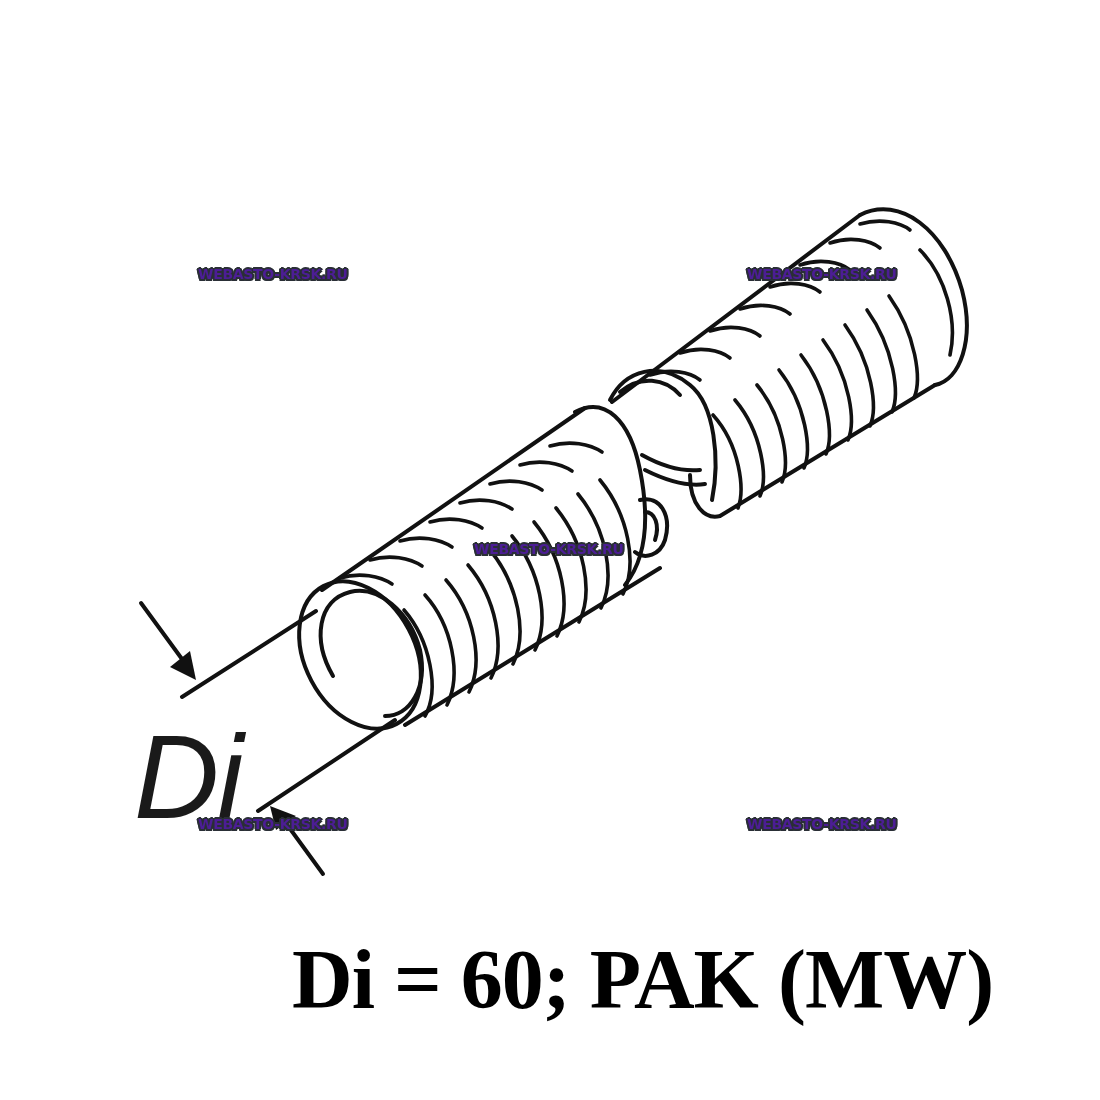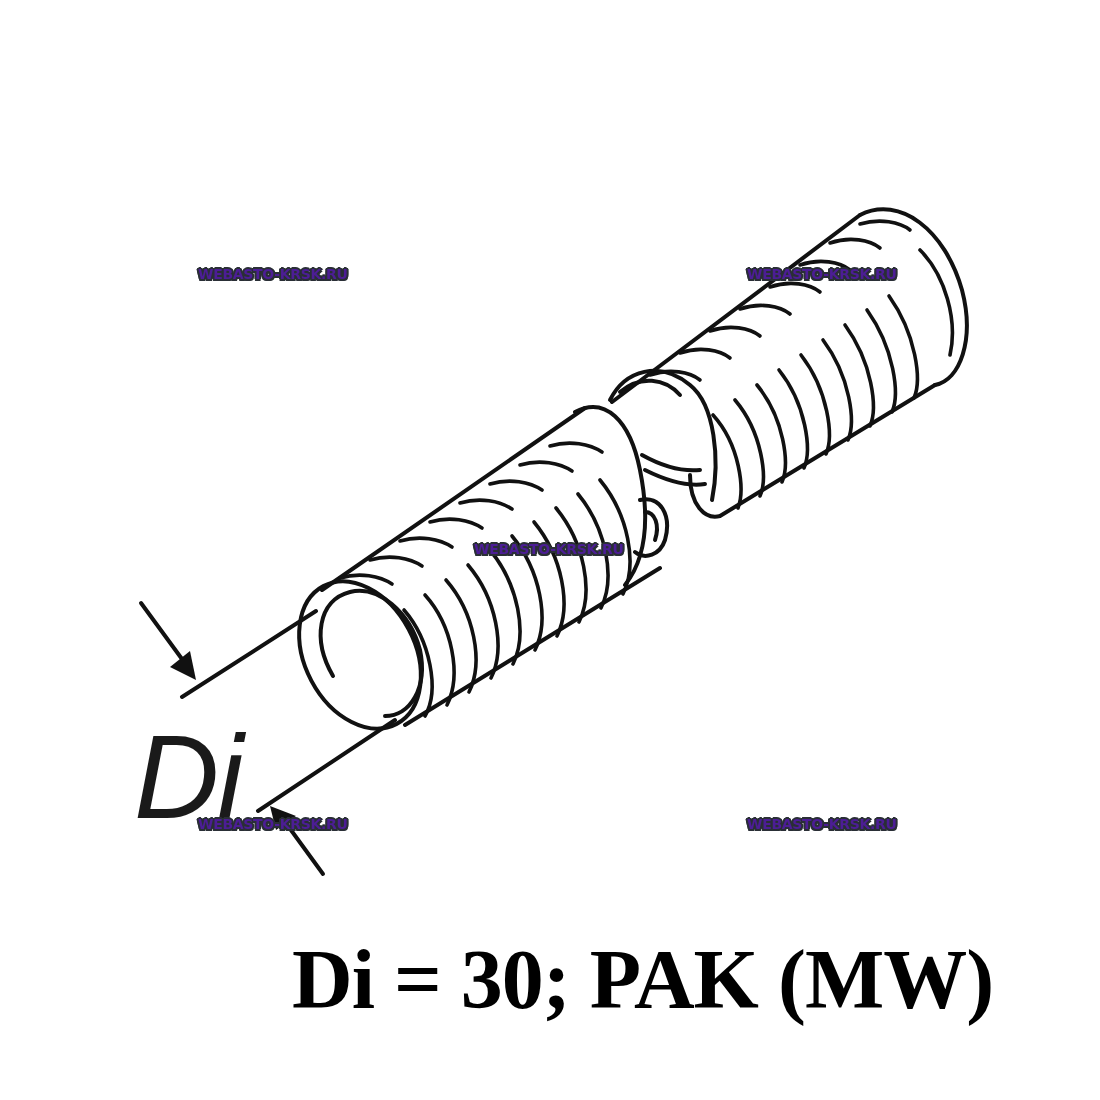--- a/index.html
+++ b/index.html
@@ -97,13 +97,13 @@
 </svg>
 
 <div class="di-label">Di</div>
 
 <div class="watermark" style="left:198px;top:266px;">WEBASTO-KRSK.RU</div>
 <div class="watermark" style="left:747px;top:266px;">WEBASTO-KRSK.RU</div>
 <div class="watermark" style="left:474px;top:541px;">WEBASTO-KRSK.RU</div>
 <div class="watermark" style="left:198px;top:816px;">WEBASTO-KRSK.RU</div>
 <div class="watermark" style="left:747px;top:816px;">WEBASTO-KRSK.RU</div>
 
-<div class="caption">Di = 30; PAK (MW)</div>
+<div class="caption">Di = 60; PAK (MW)</div>
 
 </body></html>

